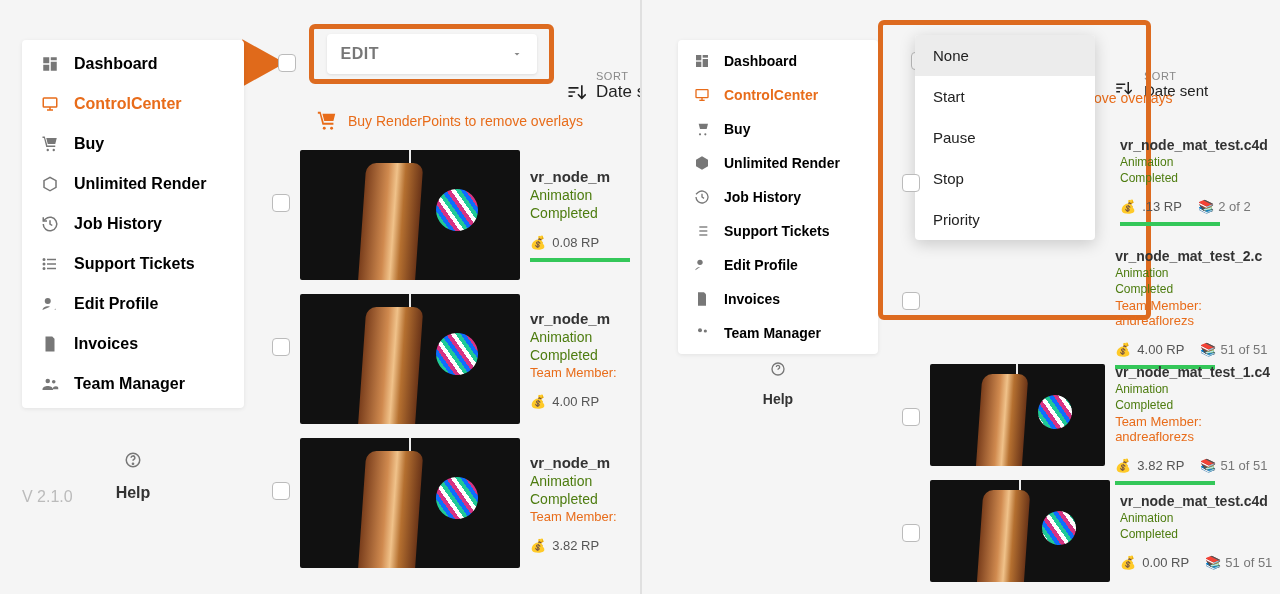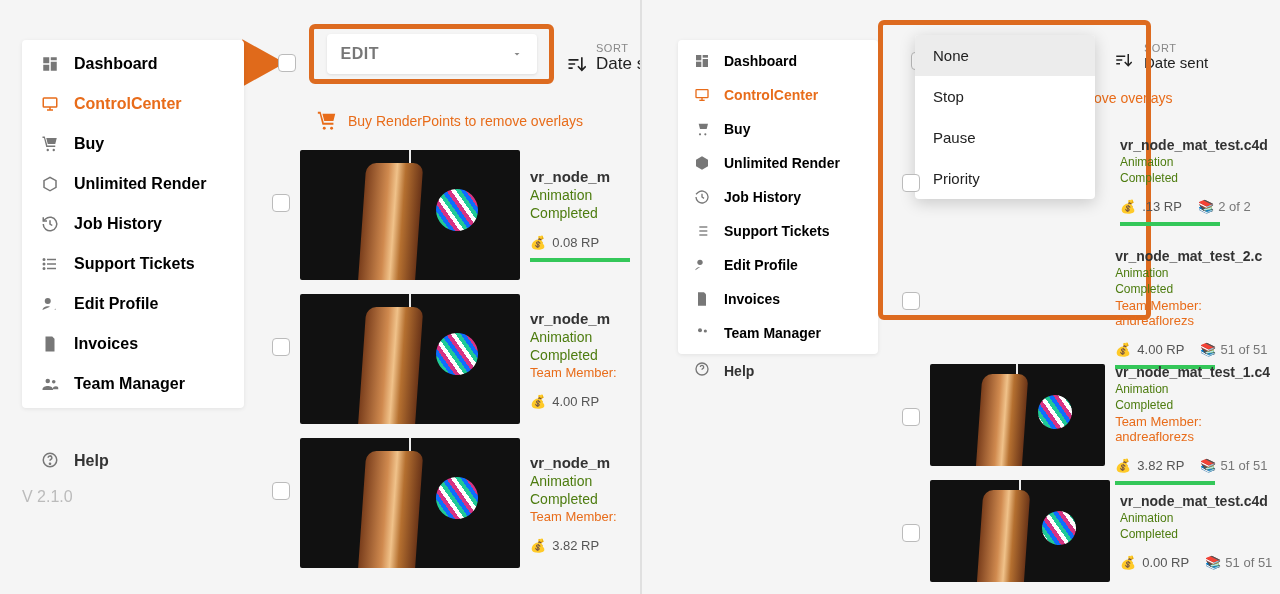--- a/index.html
+++ b/index.html
@@ -17,22 +17,22 @@
     display: flex; align-items: center; gap: 14px;
     padding: 10px 18px; color: #000000; font-size: 16px; font-weight: 600;
     cursor: pointer;
   }
   .panel.right .nav-item { font-size: 14px; padding: 7px 14px; gap: 12px; }
   .nav-item.active { color: #e86c1a; }
   .nav-icon { width: 20px; height: 20px; flex: 0 0 20px; display: flex; align-items: center; justify-content: center; color: #777; }
   .nav-item.active .nav-icon { color: #e86c1a; }
   .help-row {
     position: absolute; left: 22px; width: 222px;
-    display: flex; align-items: flex-end; gap: 14px;
-    padding: 10px 18px; color: #333; font-size: 16px; font-weight: 600;
+    display: flex; align-items: center; gap: 14px;
+    padding: 10px 18px; color: #333; font-size: 16px; font-weight: 600; flex-direction: column;
   }
   .panel.left .help-row { top: 440px; }
   .panel.right .help-row { left: 16px; width: 200px; top: 352px; font-size:14px; padding:7px 14px; gap:12px; }
   .version { position: absolute; left: 22px; top: 488px; font-size: 16px; color: #bbb; }
 
   
   .checkbox {
     width: 18px; height: 18px; border: 1.5px solid #bbb; border-radius: 4px; background: #fff;
   }
   .panel .top-check { position: absolute; }
@@ -42,21 +42,21 @@
     position: absolute; left: 309px; top: 24px; width: 245px; height: 60px;
     border: 5px solid #dd6b20; border-radius: 6px;
     display: flex; align-items: center; justify-content: center;
   }
   .edit-field {
     width: 210px; height: 40px; background: #fff; border-radius: 4px;
     display: flex; align-items: center; justify-content: space-between;
     padding: 0 14px; box-shadow: 0 1px 3px rgba(0,0,0,.1);
     color:#777; font-size:16px; letter-spacing:.5px; font-weight:600;
   }
-  .sort-block { position: absolute; display:flex; align-items:flex-end; gap:6px; }
+  .sort-block { position: absolute; display:flex; align-items:flex-end; gap:6px;margin-top:28px; }
   .panel.left .sort-block { left: 566px; top: 42px; }
   .panel.right .sort-block { left: 1114px; top: 40px; width: 150px; }
   .sort-label { font-size:11px; color:#888; letter-spacing:.5px; }
   .sort-value { font-size:17px; color:#222; white-space:nowrap; }
   .panel.right .sort-value { font-size:15px; }
   .sort-icon { width:20px; height:20px; margin-right:4px; }
 
   .buy-link {
     position:absolute; color:#e86c1a; font-size:14px; font-weight:500;
     display:flex; align-items:center; gap:10px;
@@ -432,22 +432,23 @@
     </div>
   </div>
 
   <div class="buy-link" style="left:452px; top:90px">
     <span>ove overlays</span>
   </div>
 
   <div class="menu-wrap" style="left:236px">
     <div class="menu" style="left:32px; top:10px">
       <div class="menu-item selected">None</div>
+      <div class="menu-item">Start</div>
+      <div class="menu-item">Pause</div>
       <div class="menu-item">Stop</div>
-      <div class="menu-item">Pause</div>
       <div class="menu-item">Priority</div>
     </div>
   </div>
 
   <div class="jobrow" style="left:260px; top:130px">
     <div class="checkbox"></div>
     <div class="thumb" style="visibility:hidden"></div>
     <div class="jobmeta">
       <span class="name">vr_node_mat_test.c4d</span>
       <span class="status">Animation</span>

